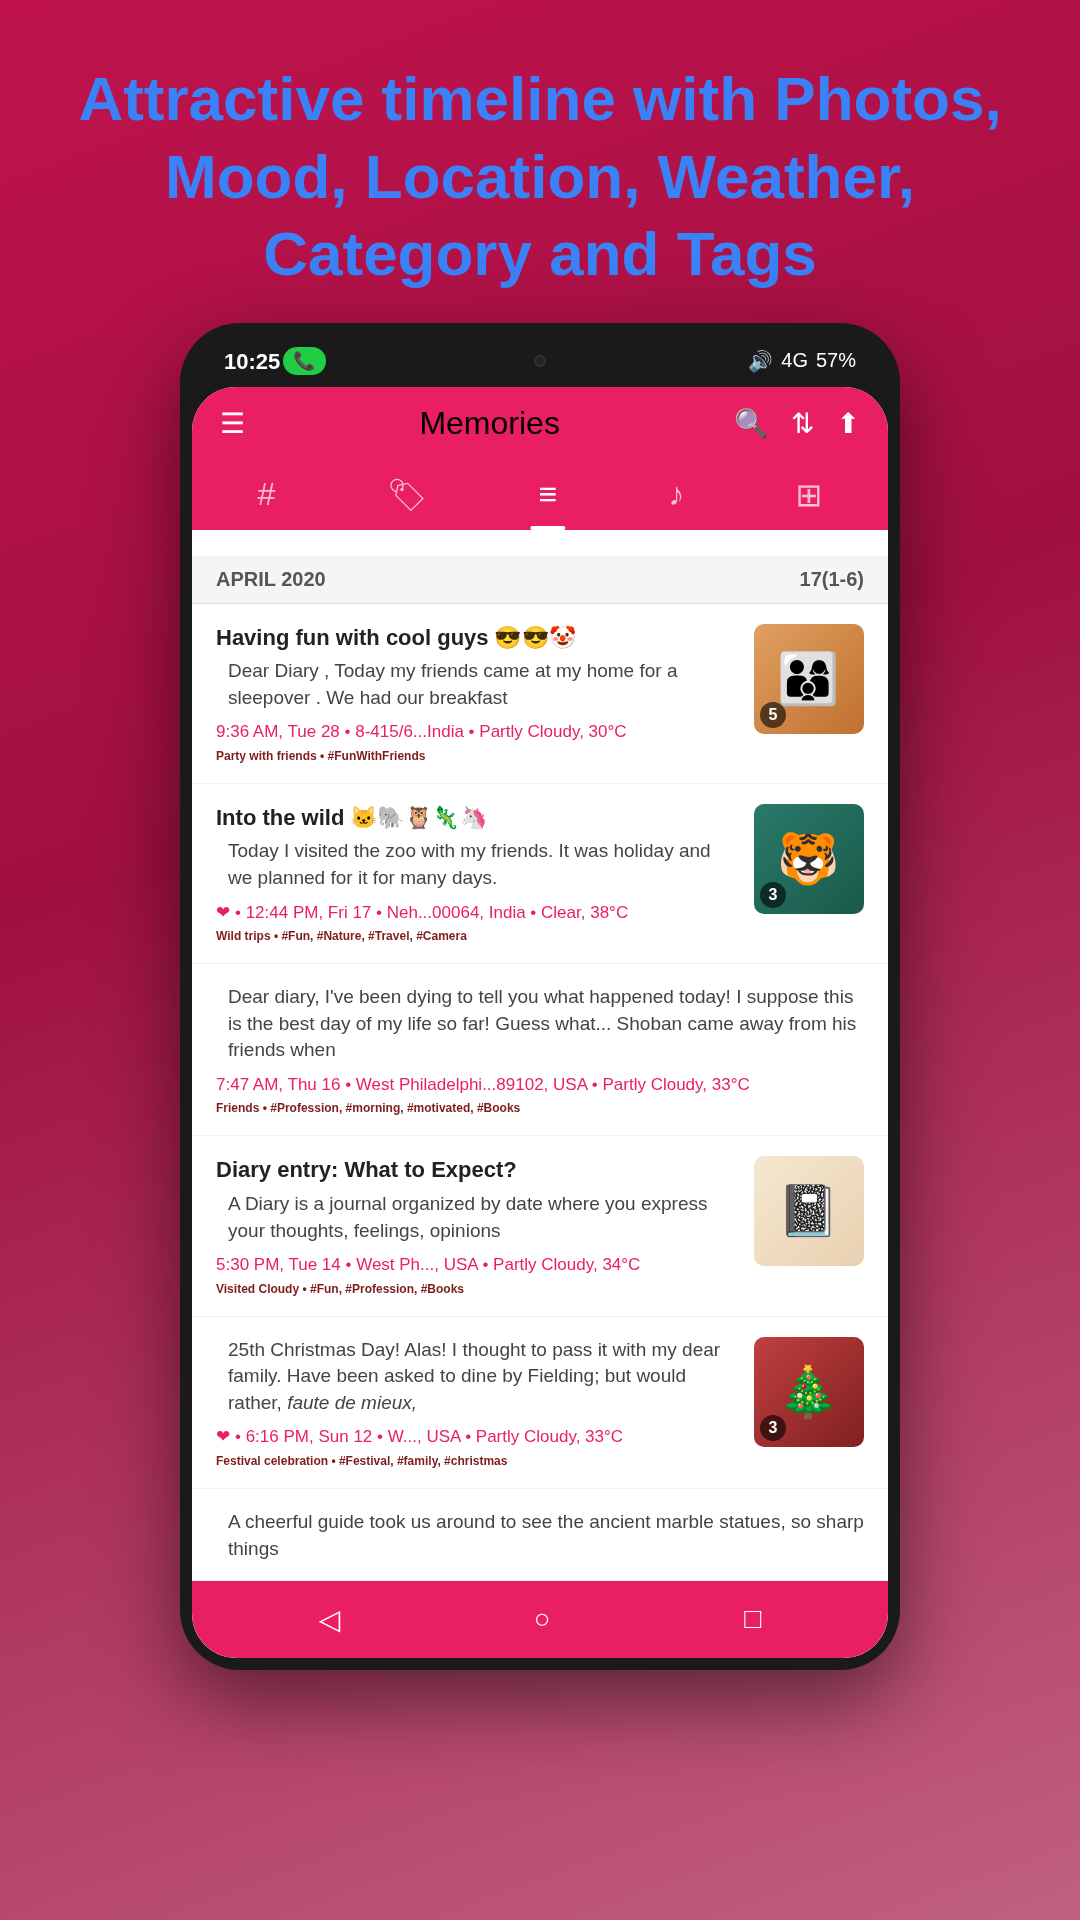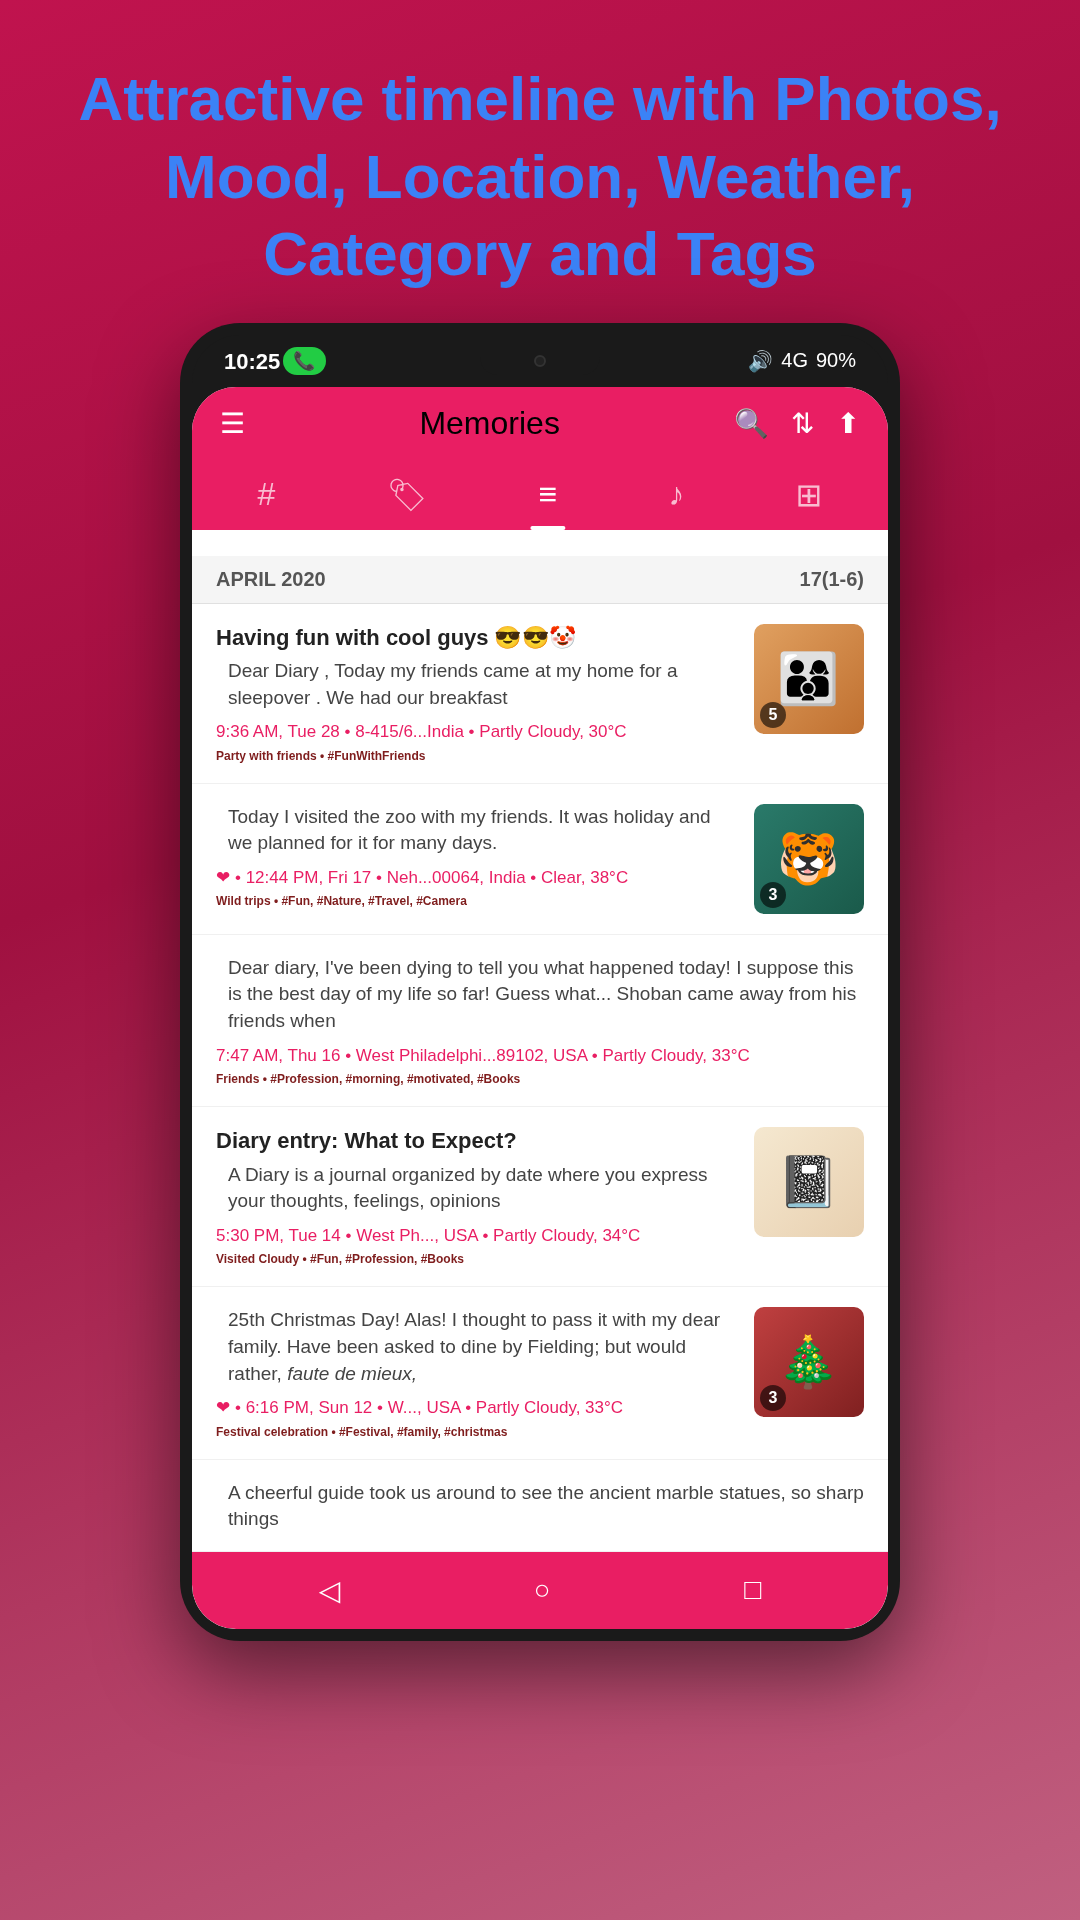--- a/index.html
+++ b/index.html
@@ -311,21 +311,21 @@
       <div class="call-badge">
         <span>📞</span>
       </div>
     </div>
     <div class="notch-center">
       <div class="notch-dot"></div>
     </div>
     <div class="status-right">
       <span>🔊</span>
       <span>4G</span>
-      <span>90%</span>
+      <span>57%</span>
     </div>
   </div>
 
   <div class="phone-screen">
 
     <div class="app-header">
       <span class="hamburger-icon">☰</span>
       <span class="app-header-title">Memories</span>
       <div class="header-icons">
         <span class="header-icon">🔍</span>
@@ -367,20 +367,21 @@
           <div class="entry-tags">Party with friends • #FunWithFriends</div>
         </div>
         <div class="entry-image img-friends">
           <span style="font-size:50px;">👨‍👩‍👦</span>
           <div class="img-badge">5</div>
         </div>
       </div>
 
       <div class="diary-entry">
         <div class="entry-content">
+          <div class="entry-title">Into the wild 🐱🐘🦉🦎🦄</div>
           <div class="entry-body">Today I visited the zoo with my friends. It was holiday and we planned for it for many days.</div>
           <div class="entry-meta"><span class="heart-icon">❤</span> • 12:44 PM, Fri 17 • Neh...00064, India • Clear, 38°C</div>
           <div class="entry-tags">Wild trips • #Fun, #Nature, #Travel, #Camera</div>
         </div>
         <div class="entry-image img-tiger">
           <span style="font-size:50px;">🐯</span>
           <div class="img-badge">3</div>
         </div>
       </div>
 

